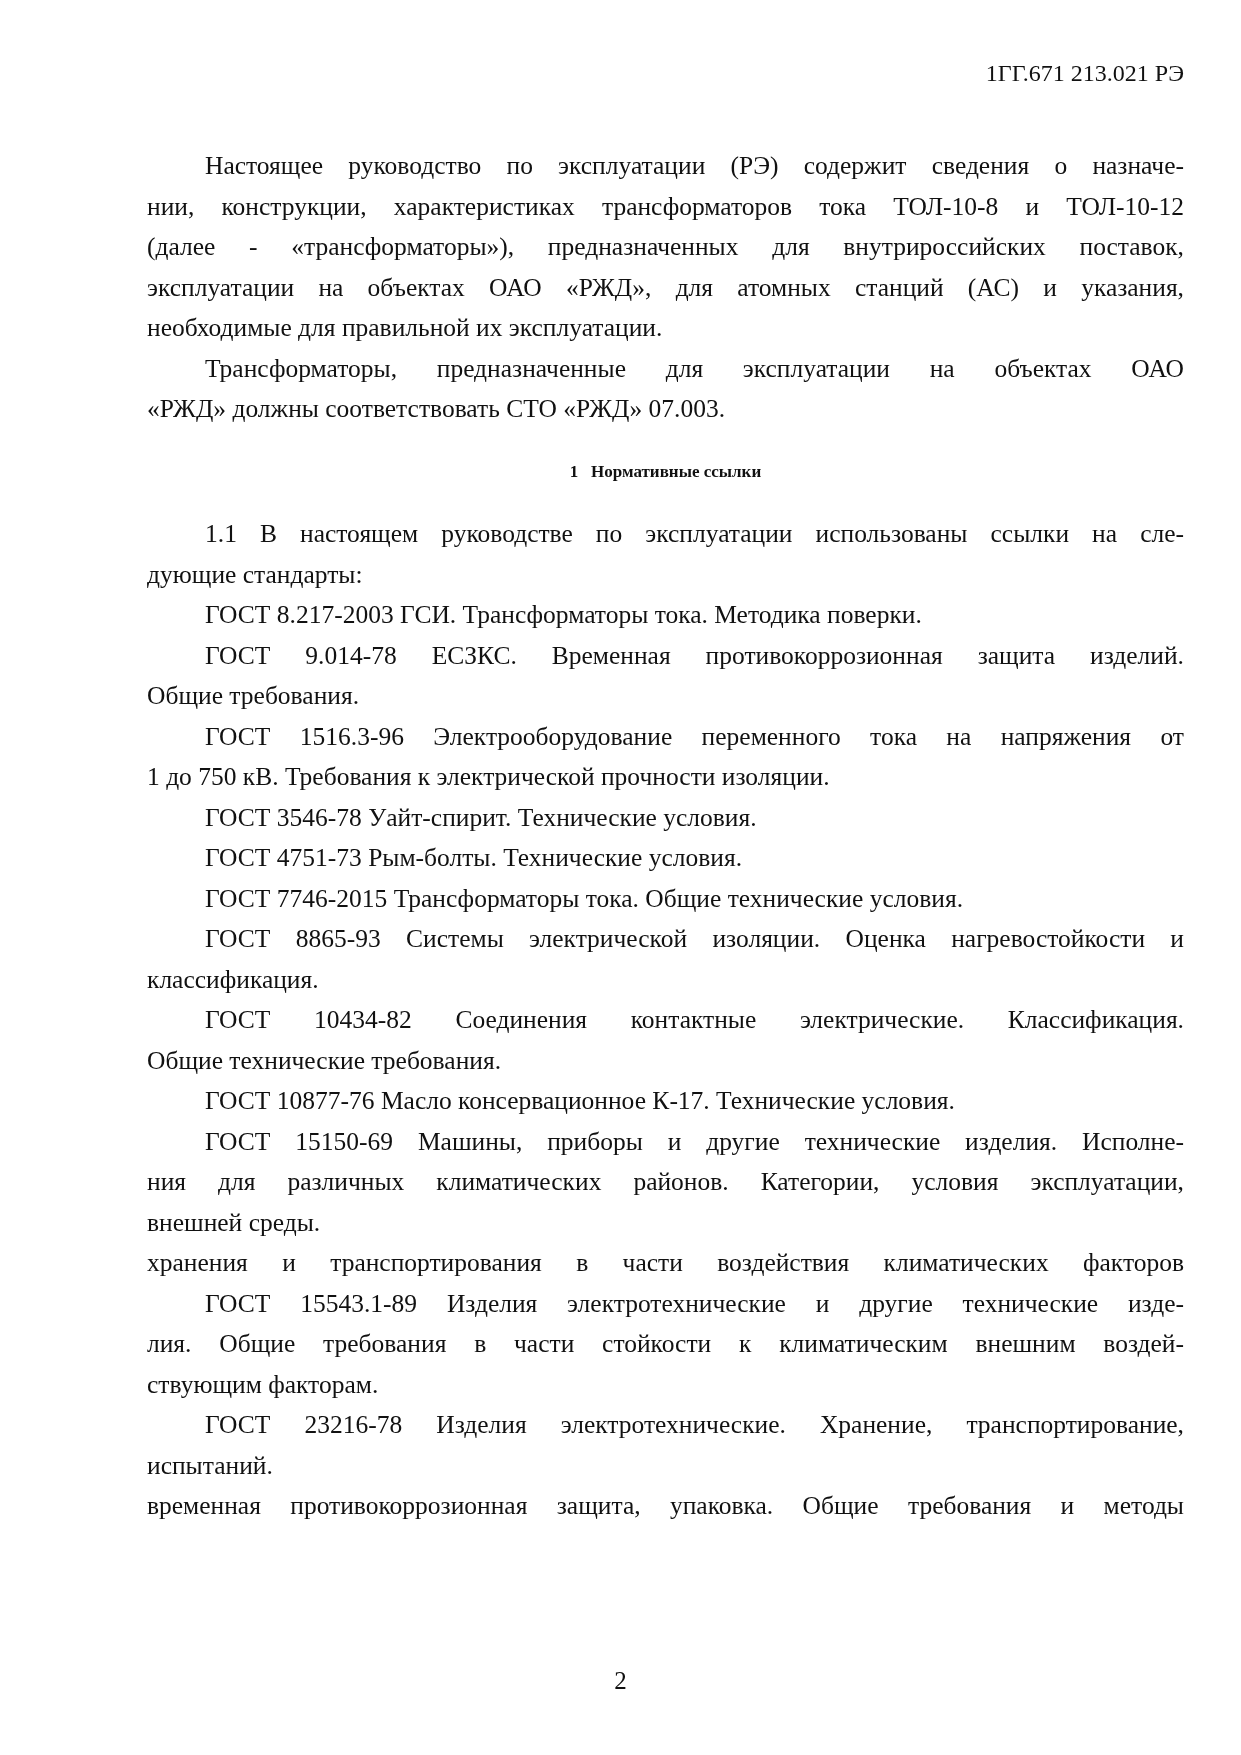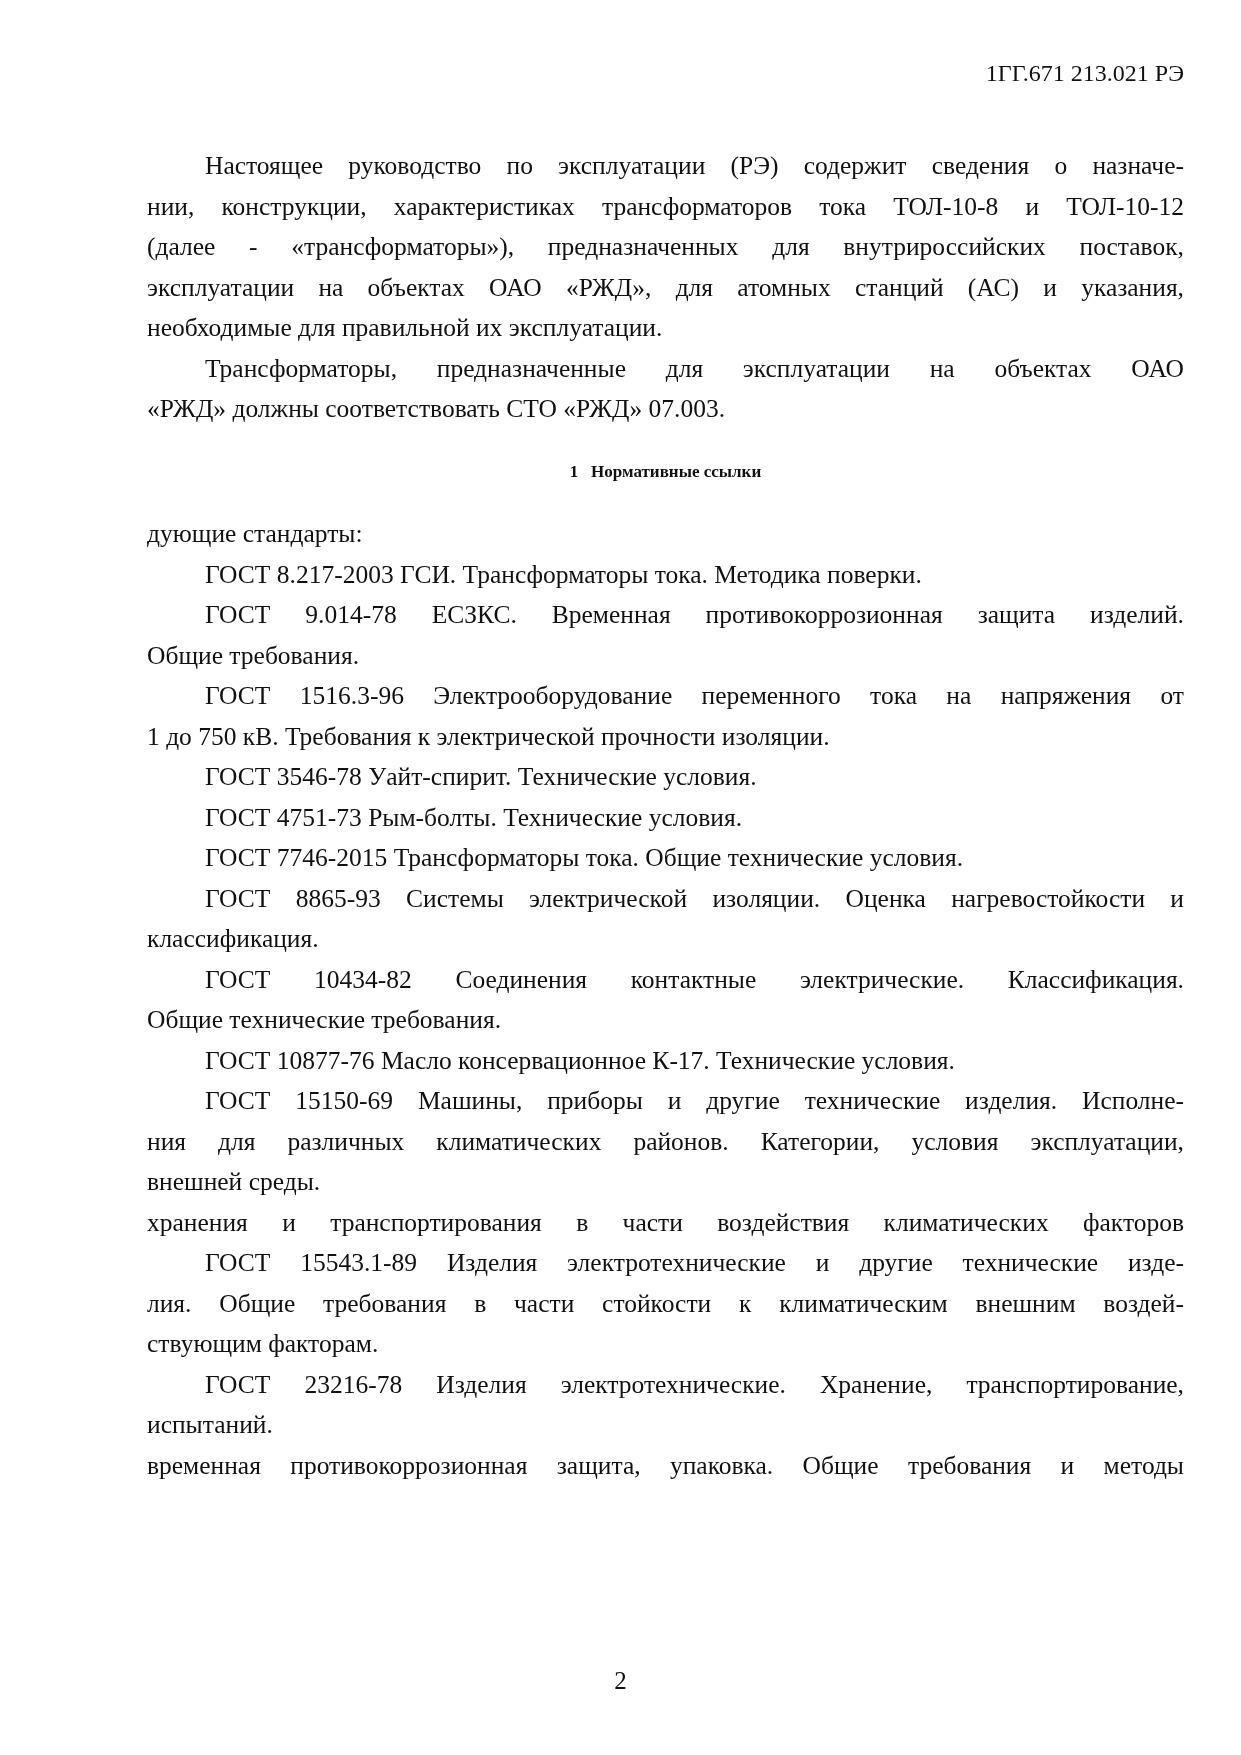--- a/index.html
+++ b/index.html
@@ -92,20 +92,21 @@
     </div>
 
     <div class="paragraph">
       <span class="line indent">Трансформаторы, предназначенные для эксплуатации на объектах ОАО</span>
       <span class="line last">«РЖД» должны соответствовать СТО «РЖД» 07.003.</span>
     </div>
 
     <div class="heading"><span>1</span>&nbsp;&nbsp;&nbsp;<span>Нормативные ссылки</span></div>
 
     <div class="paragraph">
+      <span class="line indent">1.1  В настоящем руководстве по эксплуатации использованы ссылки на сле-</span>
       <span class="line last">дующие стандарты:</span>
     </div>
 
     <div class="paragraph">
       <span class="line indent last">ГОСТ 8.217-2003 ГСИ. Трансформаторы тока. Методика поверки.</span>
     </div>
 
     <div class="paragraph">
       <span class="line indent">ГОСТ 9.014-78 ЕСЗКС. Временная противокоррозионная защита изделий.</span>
       <span class="line last">Общие требования.</span>

